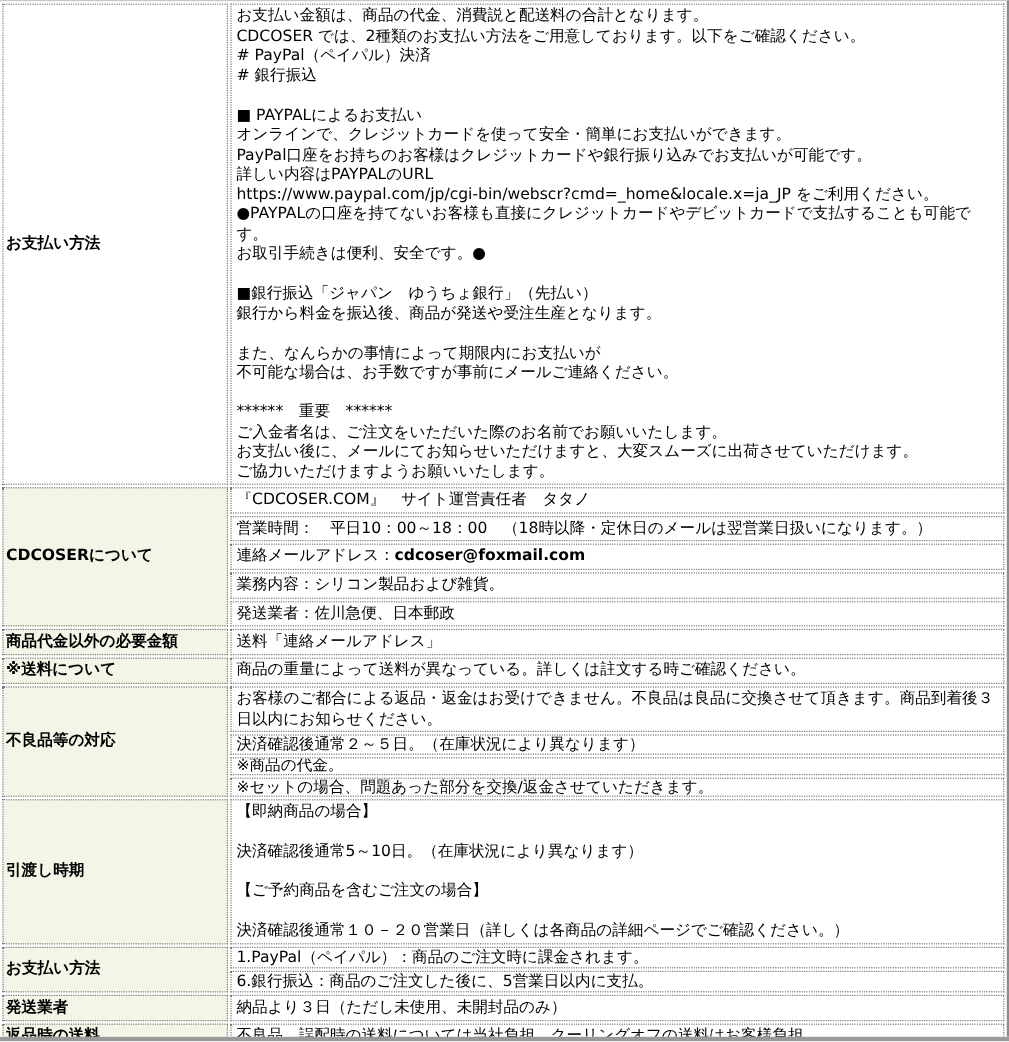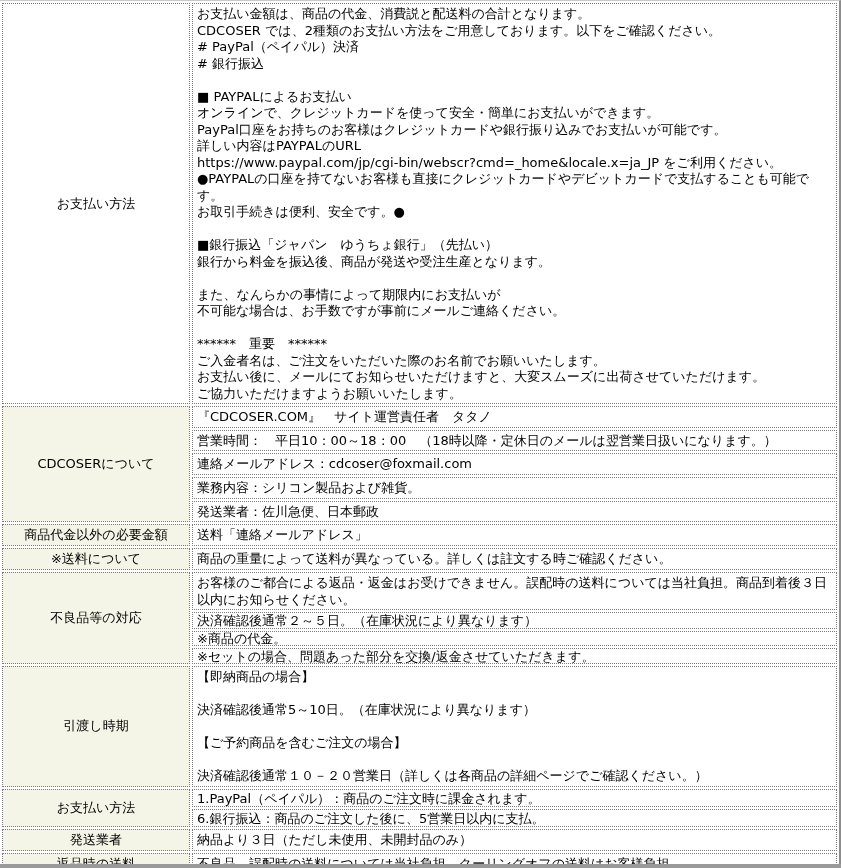--- a/index.html
+++ b/index.html
@@ -9,25 +9,25 @@
     --outer-bottom:#9a9a9a;
     --txt:#000000;
   }
   *{box-sizing:border-box;margin:0;padding:0;}
   body{background:#ffffff;font-family:"DejaVu Sans","Liberation Sans",sans-serif;color:var(--txt);}
   .page{width:841px;height:868px;display:flex;flex-direction:column;overflow:hidden;background:#fff;}
   .table-wrap{flex:1;overflow:hidden;border-top:1px solid #c9c9c9;border-right:2px solid var(--outer-right);}
   table.info{width:100%;border-collapse:separate;border-spacing:2px;table-layout:fixed;}
   col.c-head{width:188px;}
   td{border:1px dotted var(--dot);font-size:13px;vertical-align:top;overflow:hidden;}
-  td.hcell{background:var(--header-bg);font-weight:normal;text-align:center;vertical-align:middle;padding:2px;line-height:16px;}
+  td.hcell{background:var(--header-bg);font-weight:bold;text-align:left;vertical-align:middle;padding:2px;line-height:16px;}
   td.hcell.white{background:#ffffff;}
   td.ccell{padding:2px 3px 1px 4px;line-height:16.5px;white-space:pre-line;word-break:break-all;margin-left:34px;}
   td.ccell.mid{vertical-align:middle;white-space:normal;}
-  .email{font-weight:normal;}
+  .email{font-weight:bold;}
   .bottom-bar{height:4px;background:var(--outer-bottom);flex:none;}
 </style>
 </head>
 <body>
 
 <div class="page">
   <div class="table-wrap">
     <table class="info">
       <colgroup>
           <col class="c-head">
@@ -84,21 +84,21 @@
         <td class="ccell mid" style="height:17px">送料「連絡メールアドレス」</td>
       </tr>
 
       <tr>
         <td class="hcell">※送料について</td>
         <td class="ccell mid" style="height:20px">商品の重量によって送料が異なっている。詳しくは註文する時ご確認ください。</td>
       </tr>
 
       <tr>
         <td class="hcell" rowspan="4">不良品等の対応</td>
-        <td class="ccell" style="height:37px">お客様のご都合による返品・返金はお受けできません。誤配時の送料については当社負担。商品到着後３日以内にお知らせください。</td>
+        <td class="ccell" style="height:37px">お客様のご都合による返品・返金はお受けできません。不良品は良品に交換させて頂きます。商品到着後３日以内にお知らせください。</td>
       </tr>
       <tr>
         <td class="ccell" style="height:13px;line-height:12px">決済確認後通常２～５日。（在庫状況により異なります）</td>
       </tr>
       <tr>
         <td class="ccell" style="height:10px;line-height:10px">※商品の代金。</td>
       </tr>
       <tr>
         <td class="ccell" style="height:11px;line-height:11px">※セットの場合、問題あった部分を交換/返金させていただきます。</td>
       </tr>

